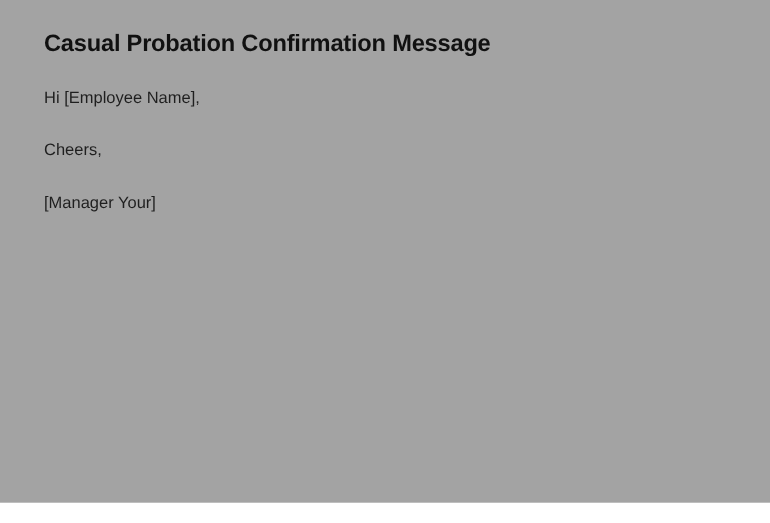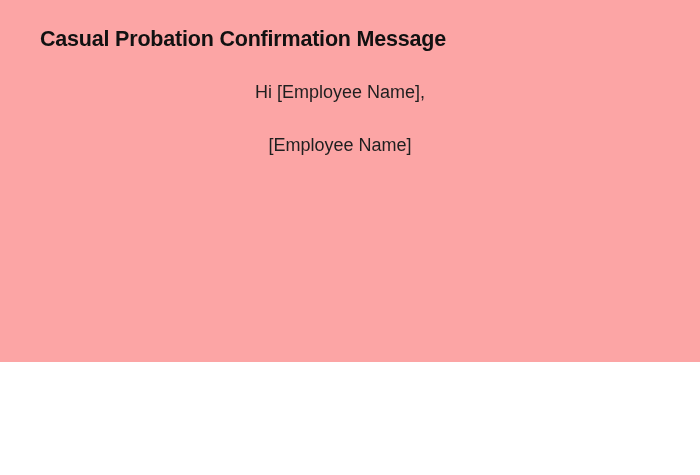--- a/index.html
+++ b/index.html
@@ -10,51 +10,51 @@
     width: 700px;
     height: 475px;
     background: #ffffff;
     font-family: "Liberation Sans", sans-serif;
     color: #1a1a1a;
     overflow: hidden;
   }
   .page {
     box-sizing: border-box;
     width: 700px;
-    height: 362px;
+    height: 457px;
     padding: 26px 40px 20px 40px;
-    background: #fca5a5;
+    background: #a3a3a3;
   }
   .doc-title {
     font-size: 21.5px;
     font-weight: bold;
     line-height: 1.3;
     letter-spacing: -0.2px;
     color: #111111;
     margin: 0 0 22px 0;
   }
   .para {
-    font-size: 18px;
+    font-size: 15px;
     line-height: 1.82;
     color: #1f1f1f;
     margin: 0 0 20px 0;
     max-width: 600px;
-    text-align: center;
   }
   .para:last-child {
     margin-bottom: 0;
   }
 </style>
 </head>
 <body>
 
 <div class="page">
 
   <h1 class="doc-title">Casual Probation Confirmation Message</h1>
 
   <p class="para">Hi [Employee Name],</p>
 
 
 
+  <p class="para">Cheers,</p>
 
-  <p class="para">[Employee Name]</p>
+  <p class="para">[Manager Your]</p>
 
 </div>
 
 </body></html>

